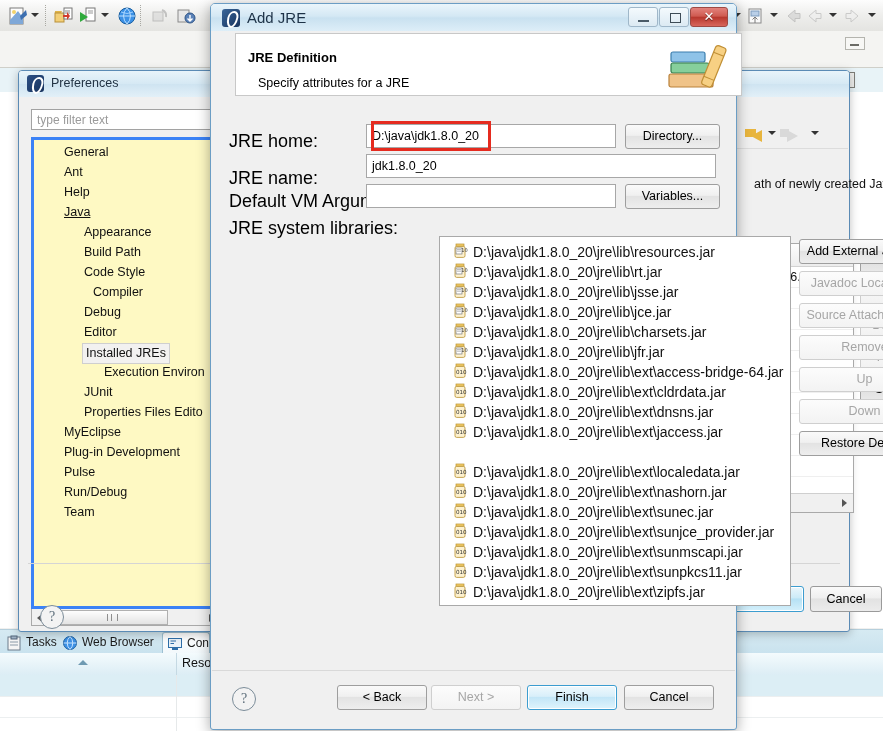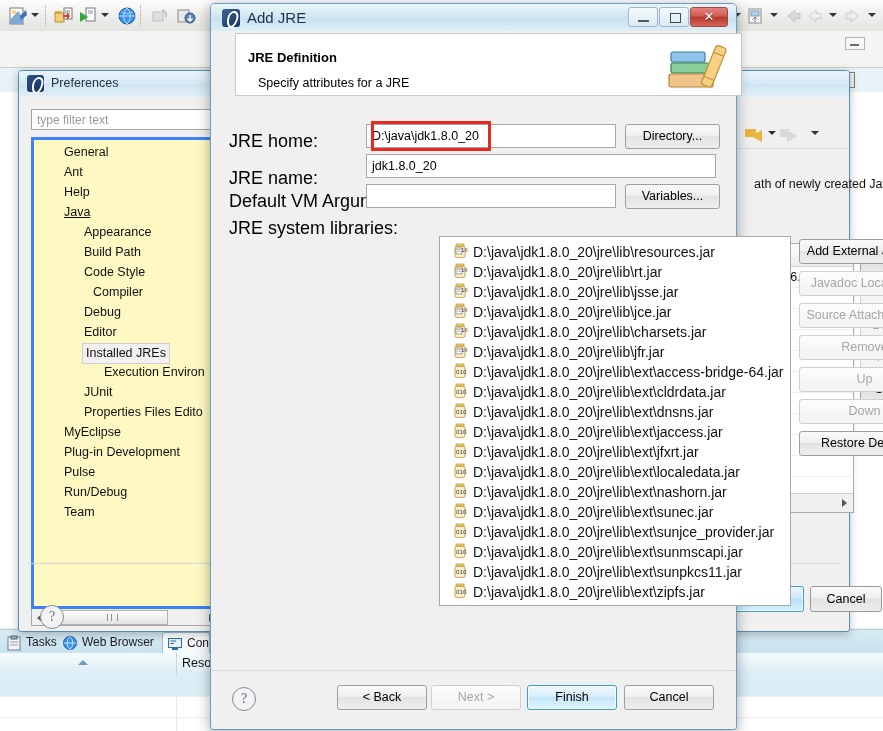--- a/index.html
+++ b/index.html
@@ -516,28 +516,20 @@
         <span class="txt">D:\java\jdk1.8.0_20\jre\lib\ext\dnsns.jar</span>
       </div>
     <div class="lib-item" style="top:184px;">
         <span class="jaricon"><svg width="16" height="16" viewBox="0 0 16 16">
             <rect x="4" y="1" width="8" height="2.2" fill="#f6cf6b" stroke="#b8902f" stroke-width=".7"></rect>
             <rect x="3" y="3.4" width="10" height="11" rx="1.6" fill="#fdf1cf" stroke="#b8902f" stroke-width=".8"></rect>
             <text x="4" y="11" font-size="5.6" fill="#333" font-family="DejaVu Sans">010</text>
           </svg></span>
         <span class="txt">D:\java\jdk1.8.0_20\jre\lib\ext\jaccess.jar</span>
       </div>
-    <div class="lib-item" style="top:204px;">
-        <span class="jaricon"><svg width="16" height="16" viewBox="0 0 16 16">
-            <rect x="4" y="1" width="8" height="2.2" fill="#f6cf6b" stroke="#b8902f" stroke-width=".7"></rect>
-            <rect x="3" y="3.4" width="10" height="11" rx="1.6" fill="#fdf1cf" stroke="#b8902f" stroke-width=".8"></rect>
-            <text x="4" y="11" font-size="5.6" fill="#333" font-family="DejaVu Sans">010</text>
-          </svg></span>
-        <span class="txt">D:\java\jdk1.8.0_20\jre\lib\ext\jfxrt.jar</span>
-      </div>
     <div class="lib-item" style="top:224px;">
         <span class="jaricon"><svg width="16" height="16" viewBox="0 0 16 16">
             <rect x="4" y="1" width="8" height="2.2" fill="#f6cf6b" stroke="#b8902f" stroke-width=".7"></rect>
             <rect x="3" y="3.4" width="10" height="11" rx="1.6" fill="#fdf1cf" stroke="#b8902f" stroke-width=".8"></rect>
             <text x="4" y="11" font-size="5.6" fill="#333" font-family="DejaVu Sans">010</text>
           </svg></span>
         <span class="txt">D:\java\jdk1.8.0_20\jre\lib\ext\localedata.jar</span>
       </div>
     <div class="lib-item" style="top:244px;">
         <span class="jaricon"><svg width="16" height="16" viewBox="0 0 16 16">

